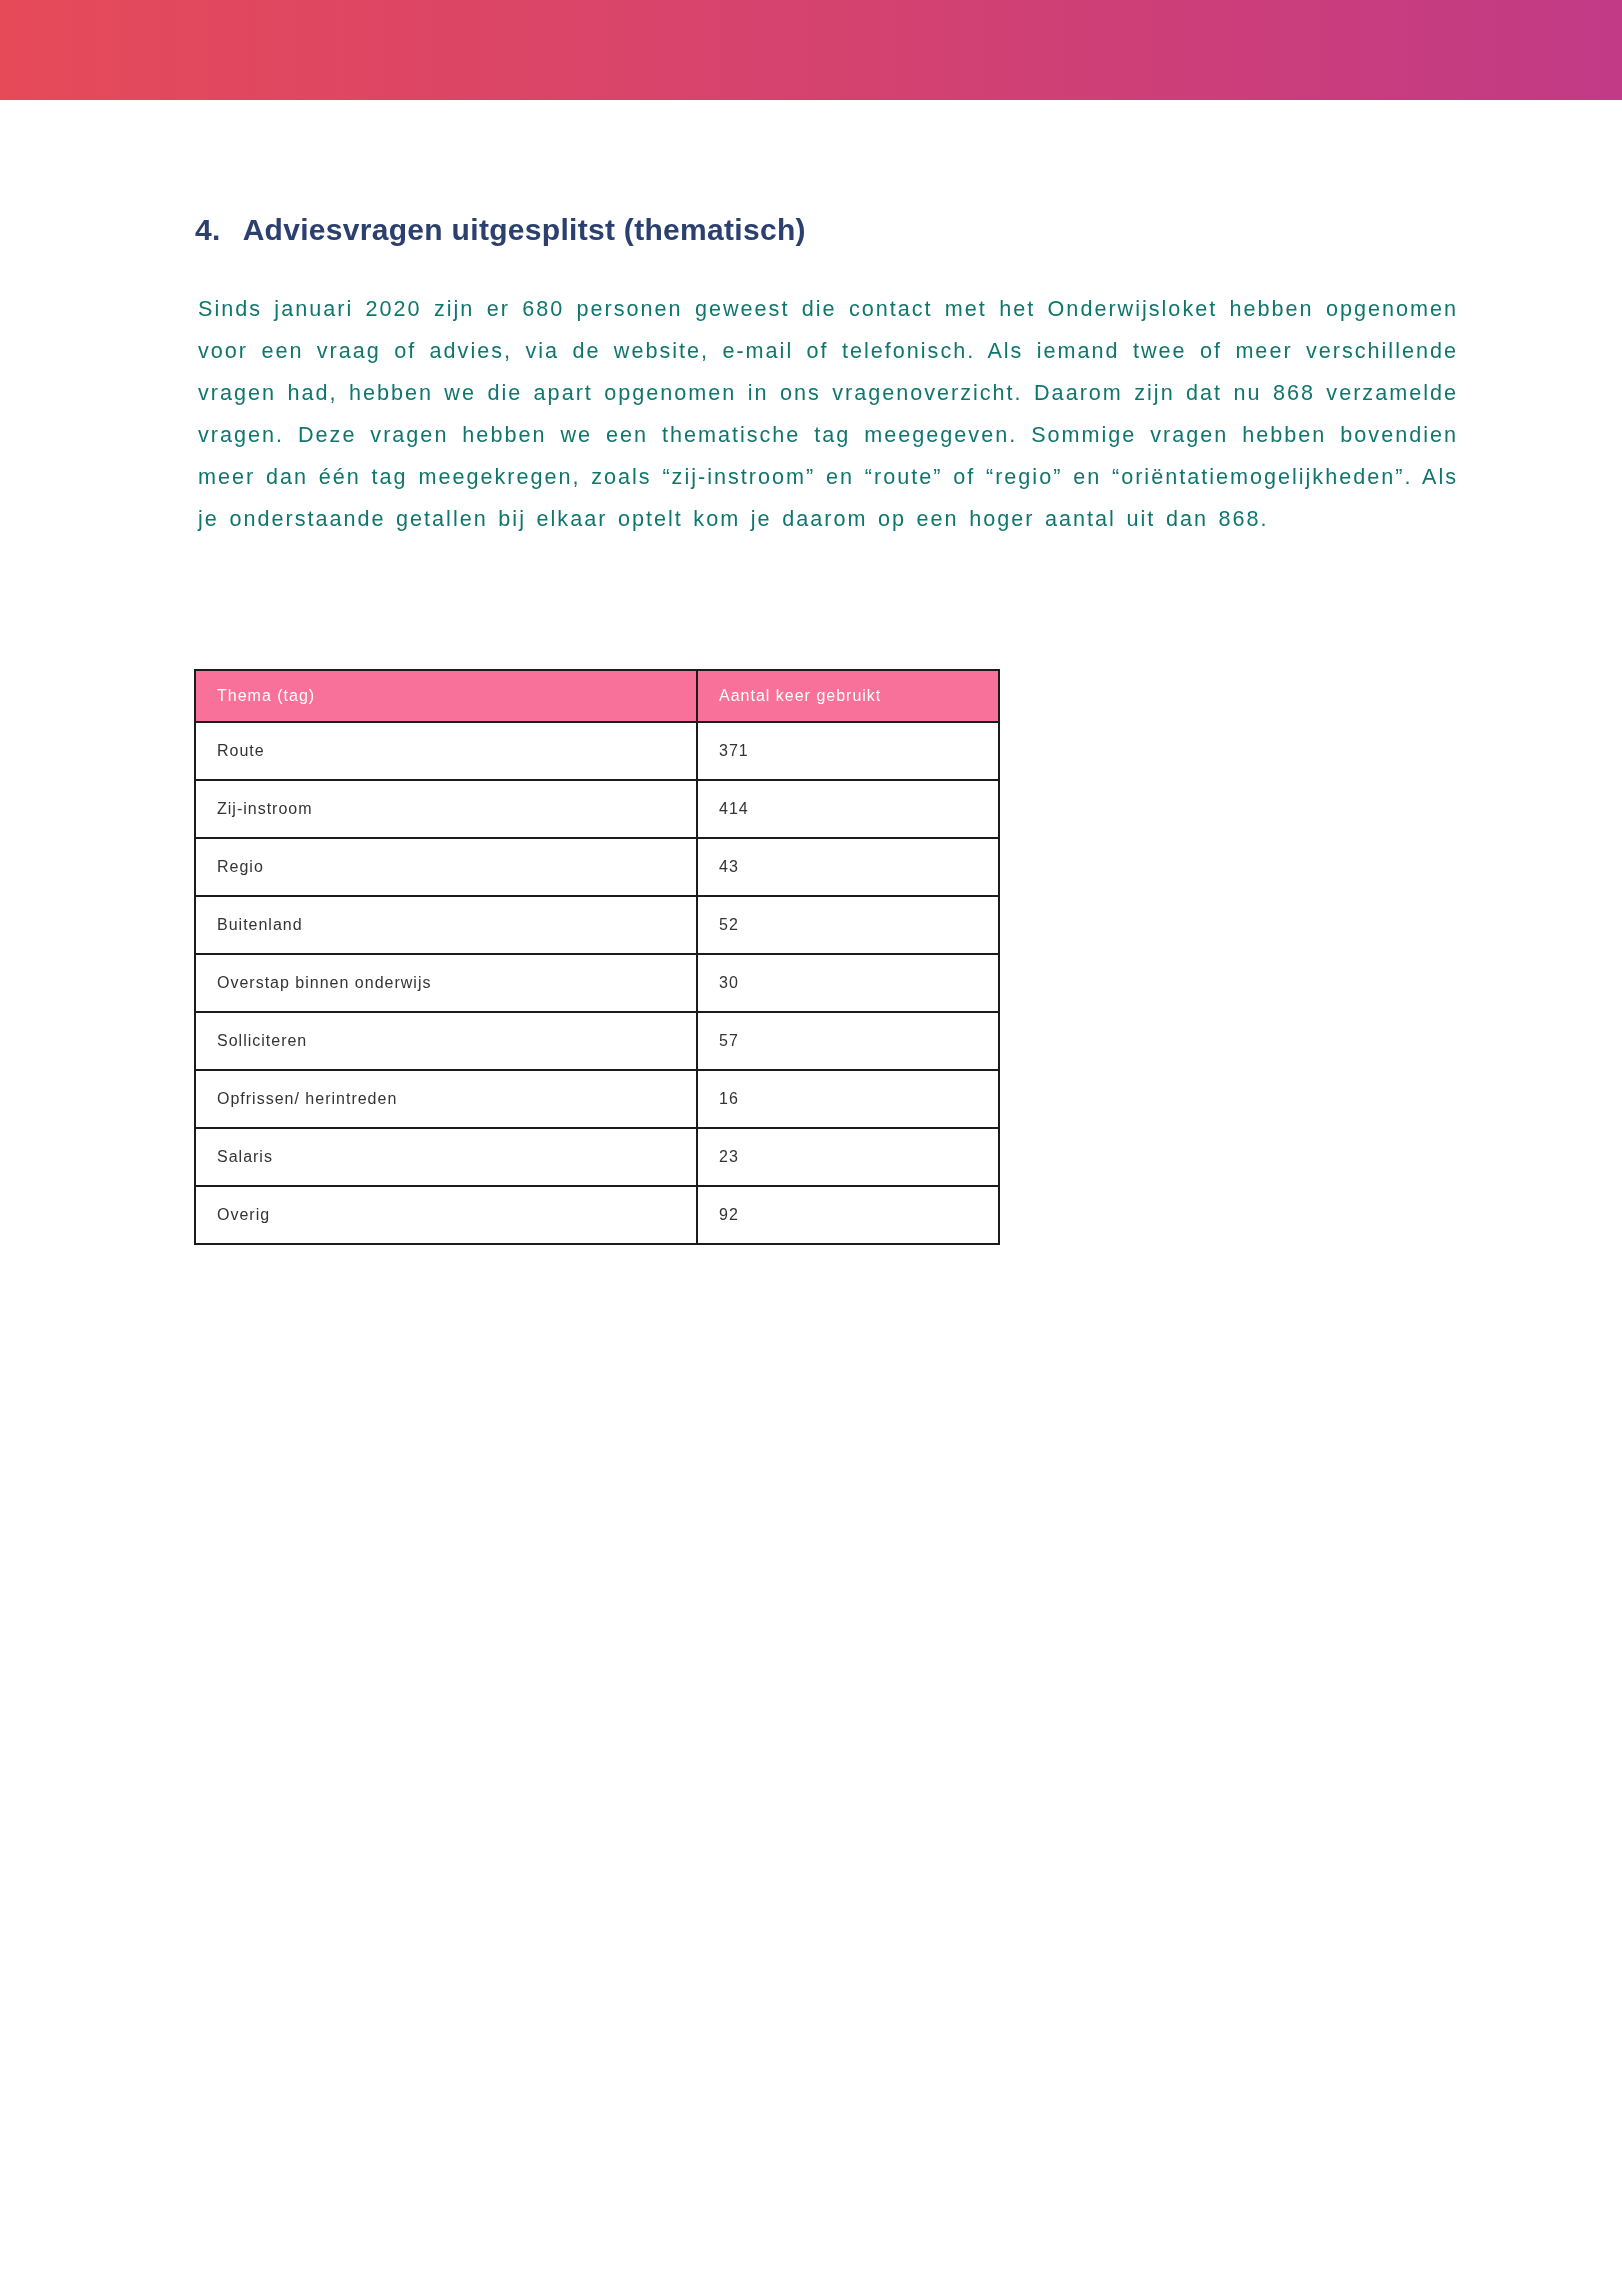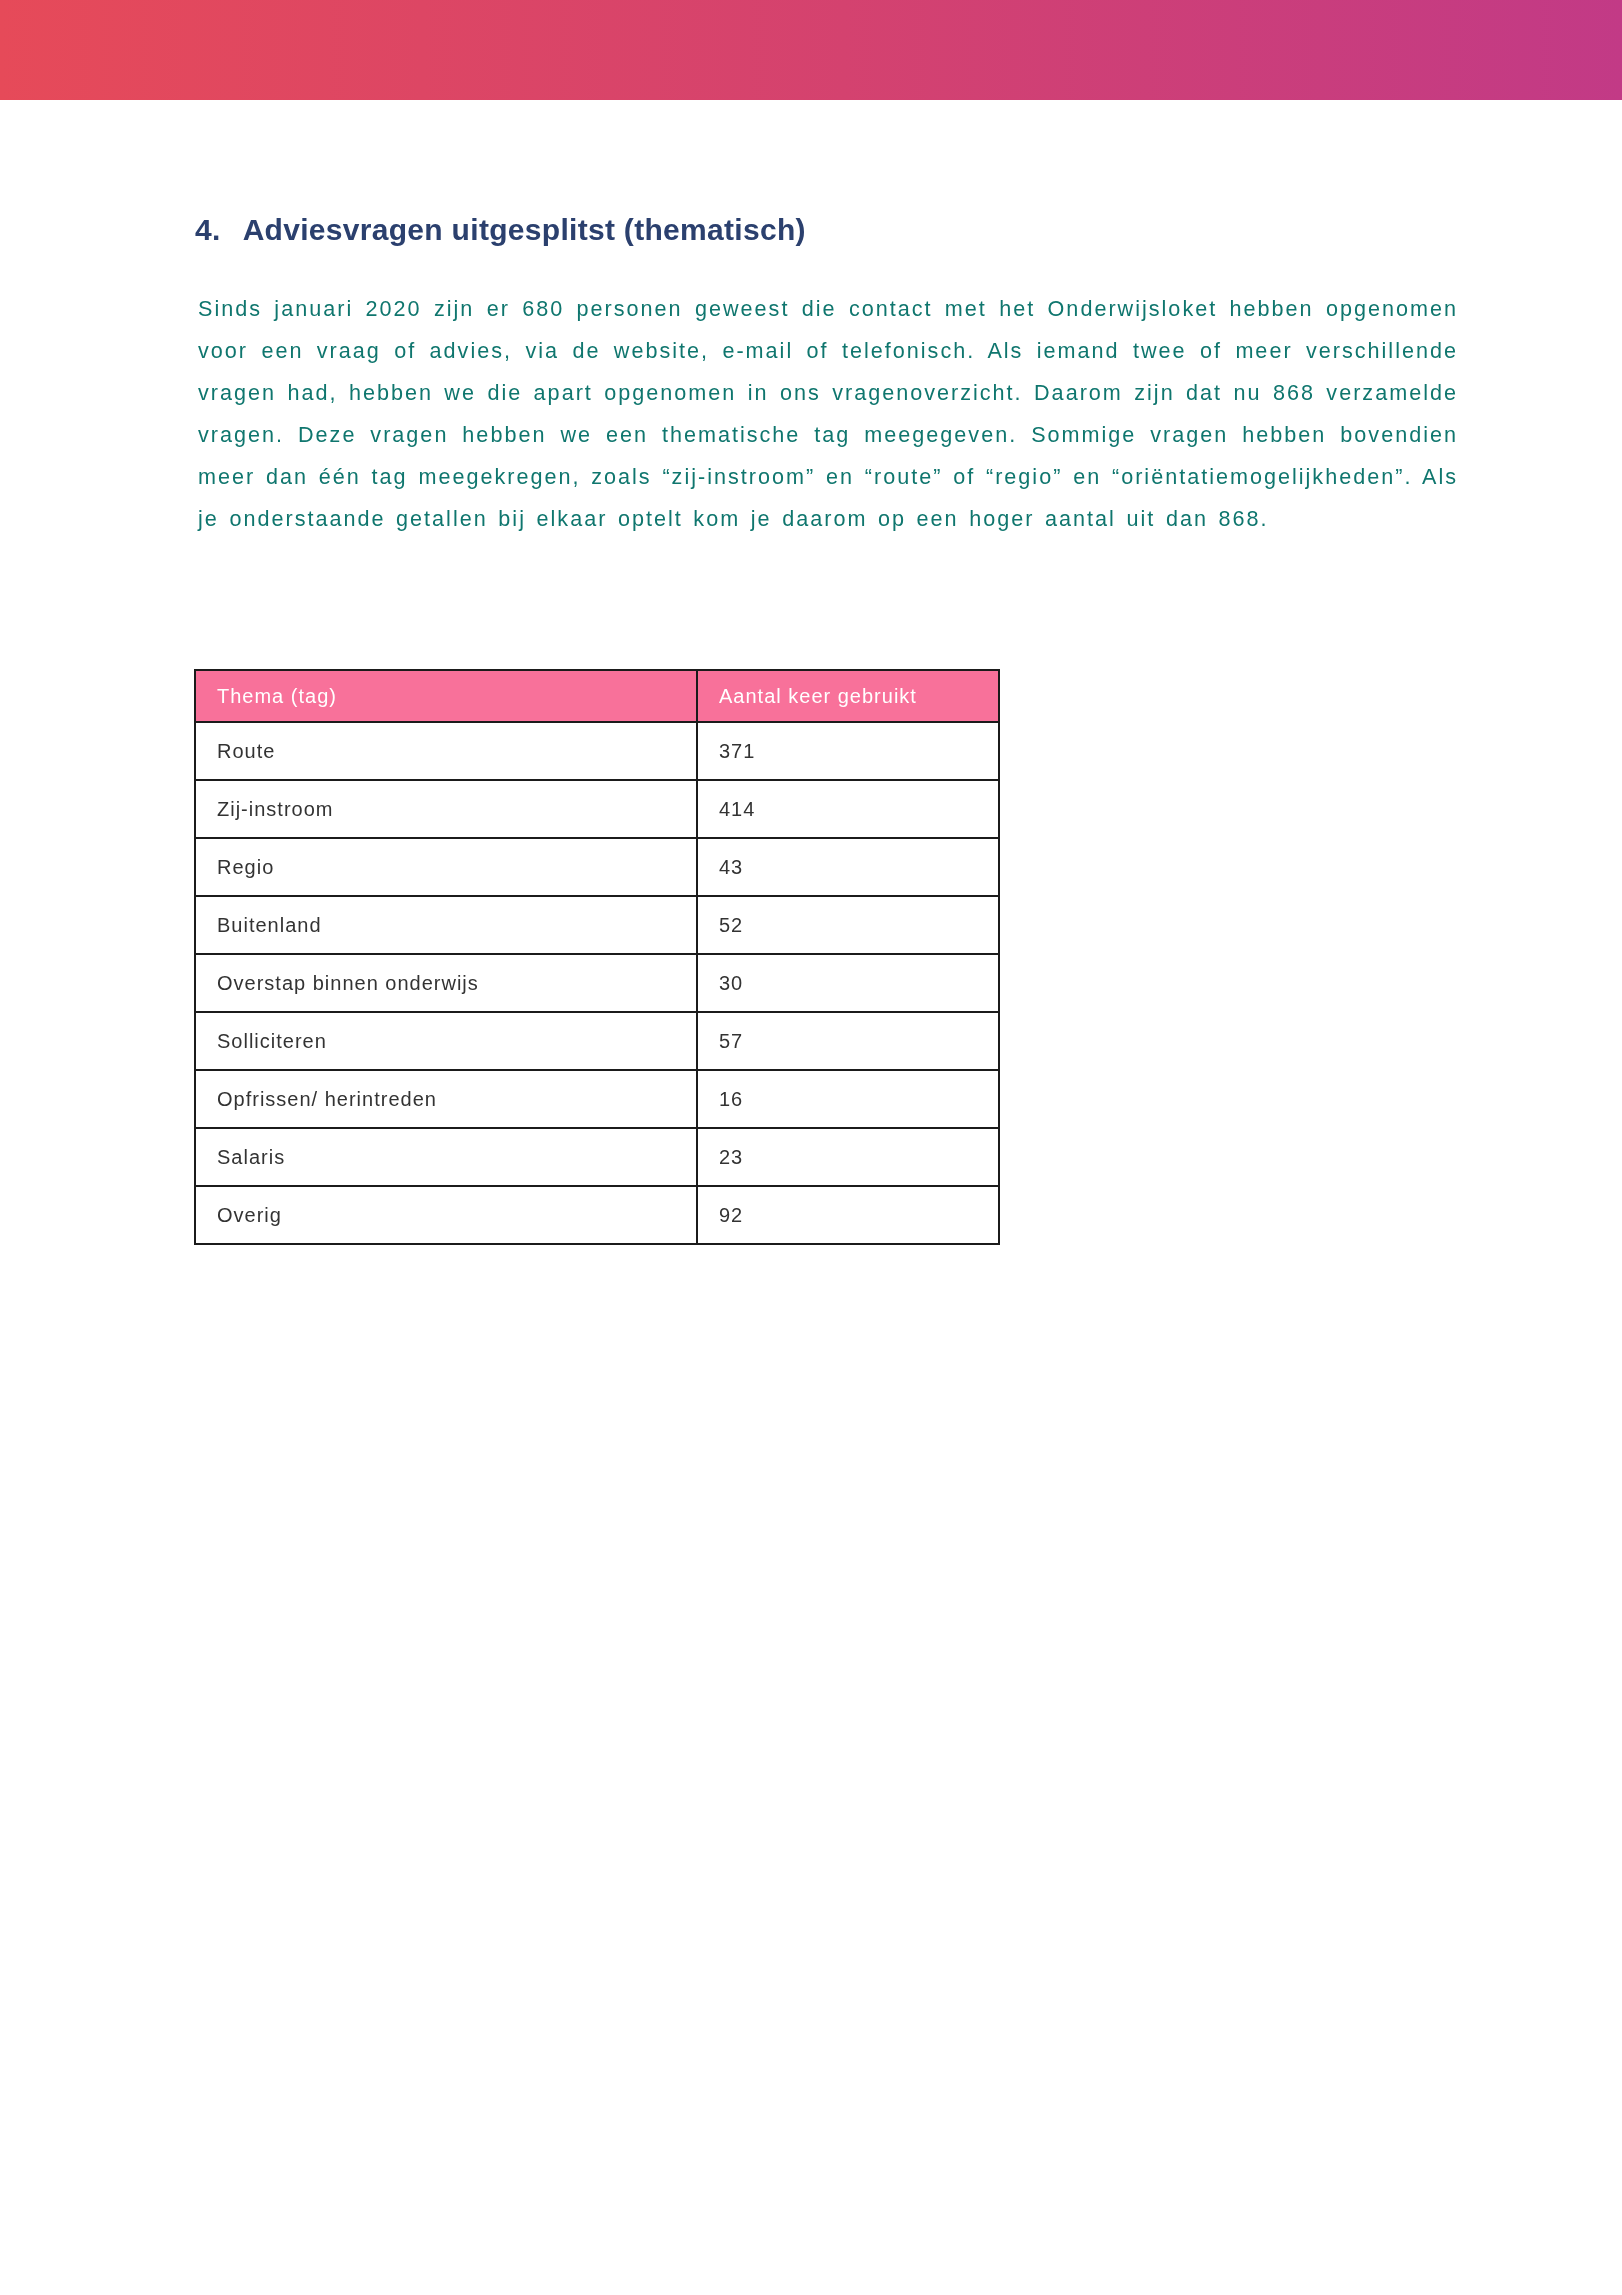--- a/index.html
+++ b/index.html
@@ -24,21 +24,21 @@
     color: #0f766e; text-align: justify;
   }
   table.data-table {
     position: absolute; left: 194px; top: 669px; width: 805px;
     border-collapse: collapse; table-layout: fixed;
   }
   table.data-table col.c1 { width: 502px; }
   table.data-table col.c2 { width: 302px; }
   table.data-table th, table.data-table td {
     border: 2px solid #1b1b1b; padding: 0 16px 0 21px; text-align: left;
-    font-size: 20px; letter-spacing: 1px; vertical-align: middle;
+    font-size: 16px; letter-spacing: 1px; vertical-align: middle;
   }
   table.data-table th {
     background: #f8719a; color: #ffffff; font-weight: normal; height: 50px;
   }
   table.data-table td { color: #333333; height: 56px; background: #ffffff; }
   .illustration { position: absolute; left: 0; top: 1845px; }
   .page-number {
     position: absolute; left: 1438px; top: 2152px;
     font-size: 22px; color: #2e2e2e;
   }

